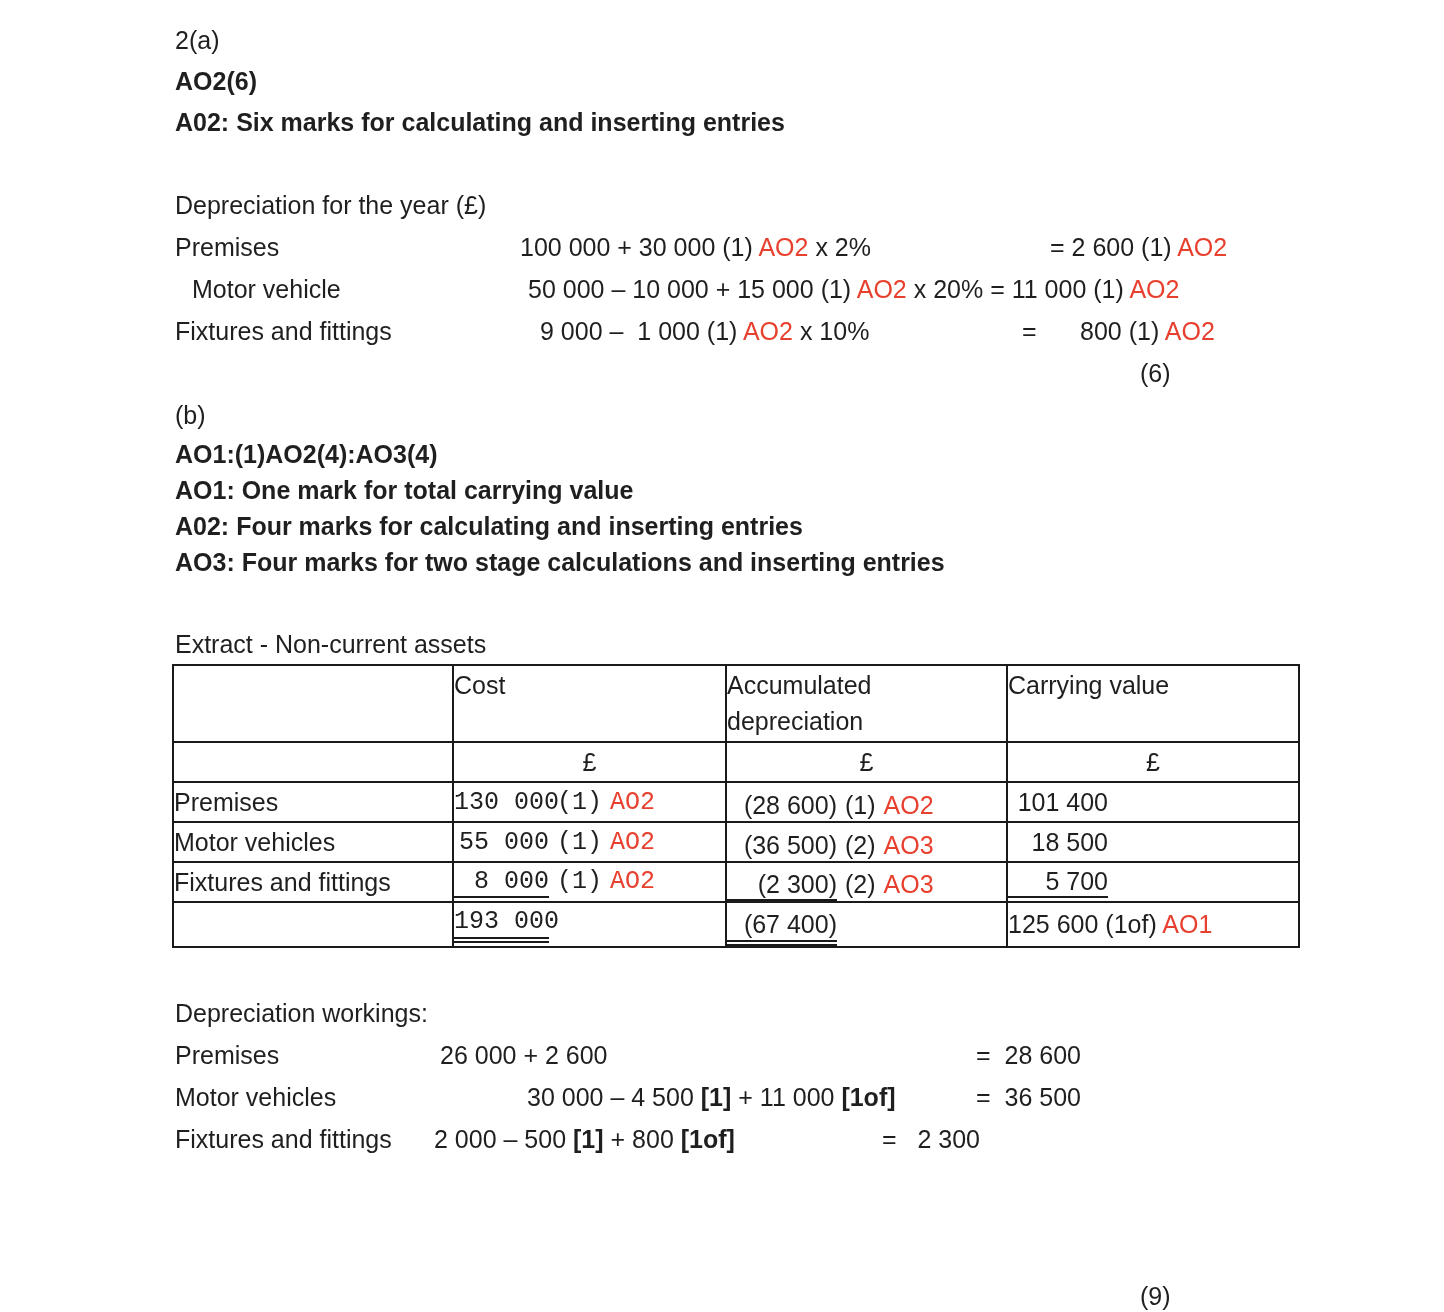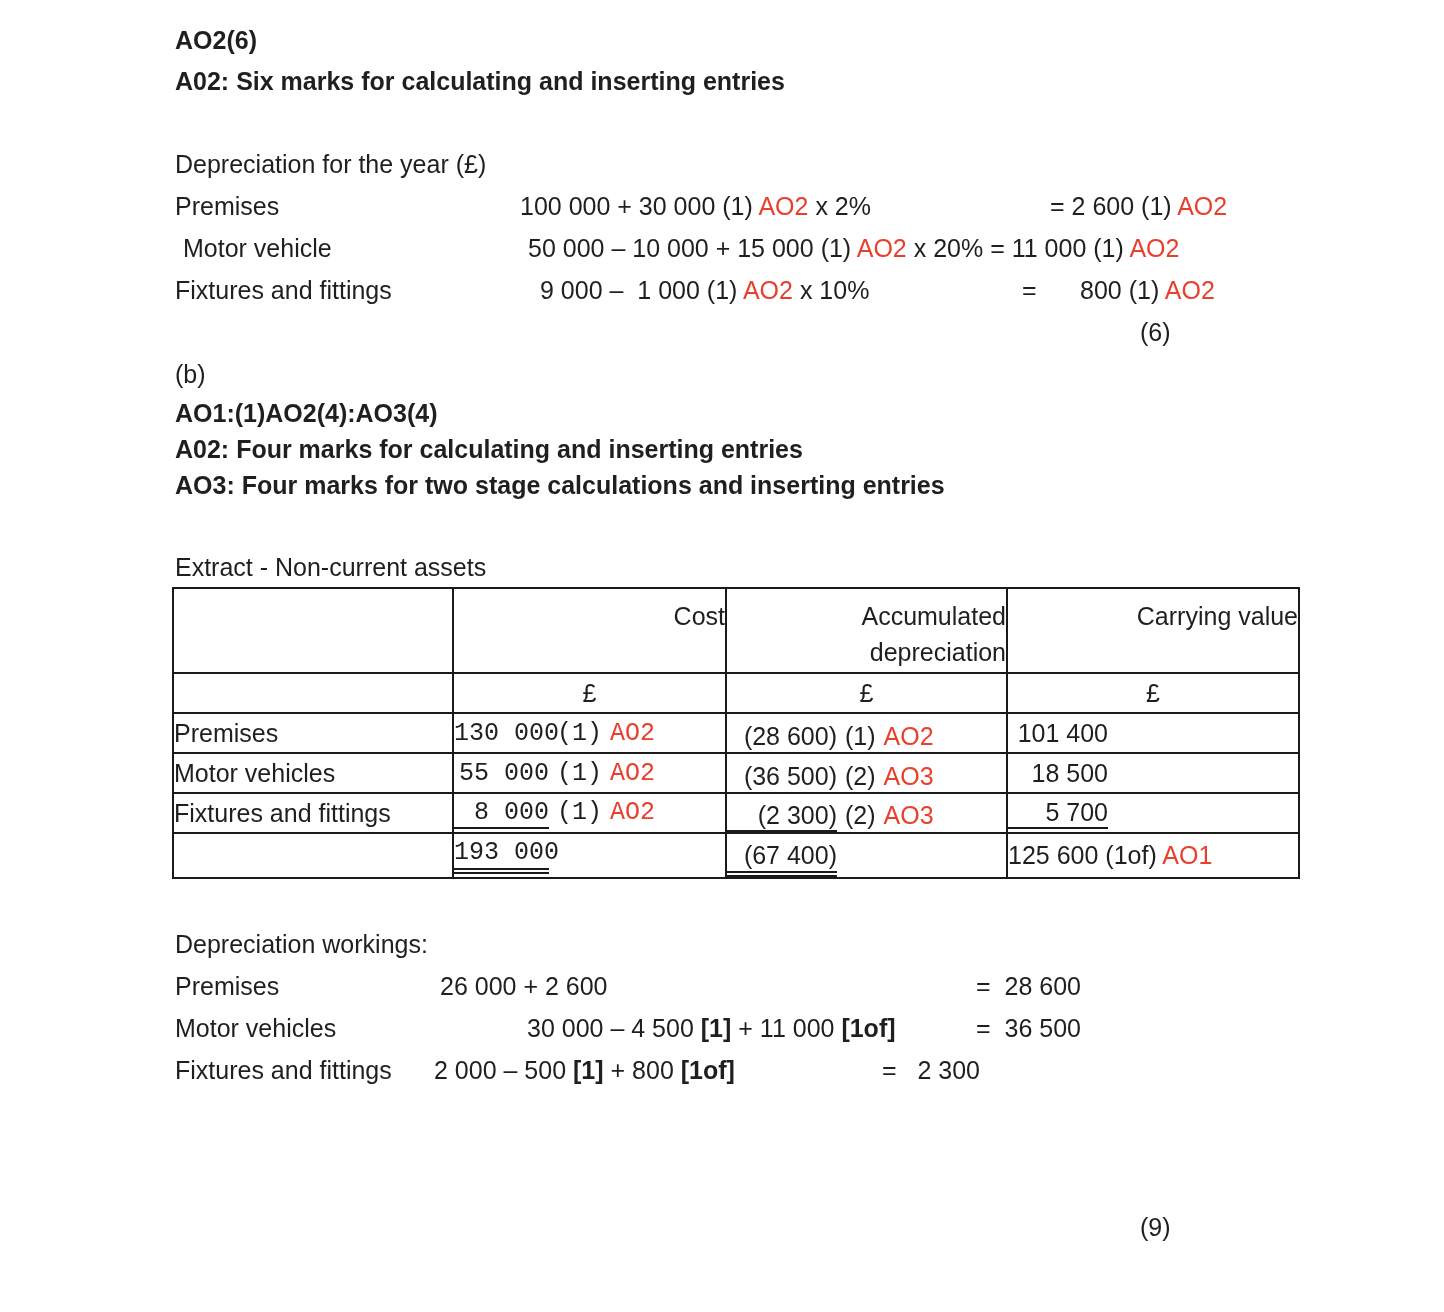--- a/index.html
+++ b/index.html
@@ -31,25 +31,25 @@
     margin-left:-3px; 
     width:1126px;
   }
   table.extract th, table.extract td{
     border:2px solid #1a1a1a;
     padding:0;
     overflow:hidden;
   }
   table.extract th{
     font-weight:400;
-    text-align:right;
+    text-align:left;
     vertical-align:top;
     height:74px;
     line-height:36px;
-    padding-top:9px;
+    padding-top:1px;
   }
   table.extract td{height:38px;vertical-align:middle;}
   tr.total-row td{height:42px;}
   td.cur{text-align:center;}
   td.lab{padding-left:14px;}
   td.cost{padding-left:12px;font-family:Liberation Mono, monospace;}
   td.acc{padding-left:12px;}
   td.carry{padding-left:16px;}
   .num{display:inline-block;text-align:right;white-space:pre;}
   .num.c1{width:95px;}
@@ -62,55 +62,57 @@
   .marks{position:relative;height:42px;line-height:42px;}
   .marks .abs{position:absolute;top:0;left:965px;white-space:pre;}
   .marks-b{margin-top:116px;height:40px;line-height:40px;}
 </style>
 </head>
 <body>
 
 <div class="page">
   <div class="content">
 
+    <div class="line">2(a)</div>
     <div class="line b">AO2(6)</div>
     <div class="line b">A02: Six marks for calculating and inserting entries</div>
 
     <div class="spacer41"></div>
 
     <div class="row">
       <span class="abs" style="left:0">Depreciation for the year (£)</span>
     </div>
 
     <div class="row">
       <span class="abs" style="left:0">Premises</span>
       <span class="abs" style="left:345px"><span>100 000 + 30 000 (1) </span><span class="red">AO2</span><span> x 2%</span></span>
       <span class="abs" style="left:875px"><span>= 2 600 (1) </span><span class="red">AO2</span></span>
     </div>
 
     <div class="row">
-      <span class="abs" style="left:8px">Motor vehicle</span>
+      <span class="abs" style="left:17px">Motor vehicle</span>
       <span class="abs" style="left:353px"><span>50 000 – 10 000 + 15 000 (1) </span><span class="red">AO2</span><span> x 20% = 11 000 (1) </span><span class="red">AO2</span></span>
     </div>
 
     <div class="row">
       <span class="abs" style="left:0">Fixtures and fittings</span>
       <span class="abs" style="left:365px"><span>9 000 –  1 000 (1) </span><span class="red">AO2</span><span> x 10%</span></span>
       <span class="abs" style="left:847px">=</span>
       <span class="abs" style="left:905px"><span>800 (1) </span><span class="red">AO2</span></span>
     </div>
 
     <div class="marks">
       <span class="abs">(6)</span>
     </div>
 
     <div class="row">
       <span class="abs" style="left:0">(b)</span>
     </div>
     <div class="bline">AO1:(1)AO2(4):AO3(4)</div>
+    <div class="bline">AO1: One mark for total carrying value</div>
     <div class="bline">A02: Four marks for calculating and inserting entries</div>
     <div class="bline">AO3: Four marks for two stage calculations and inserting entries</div>
 
     <div class="spacer49"></div>
 
     <div class="extract-title">Extract - Non-current assets</div>
 
     <table class="extract">
       <colgroup>
         <col style="width:280px">

